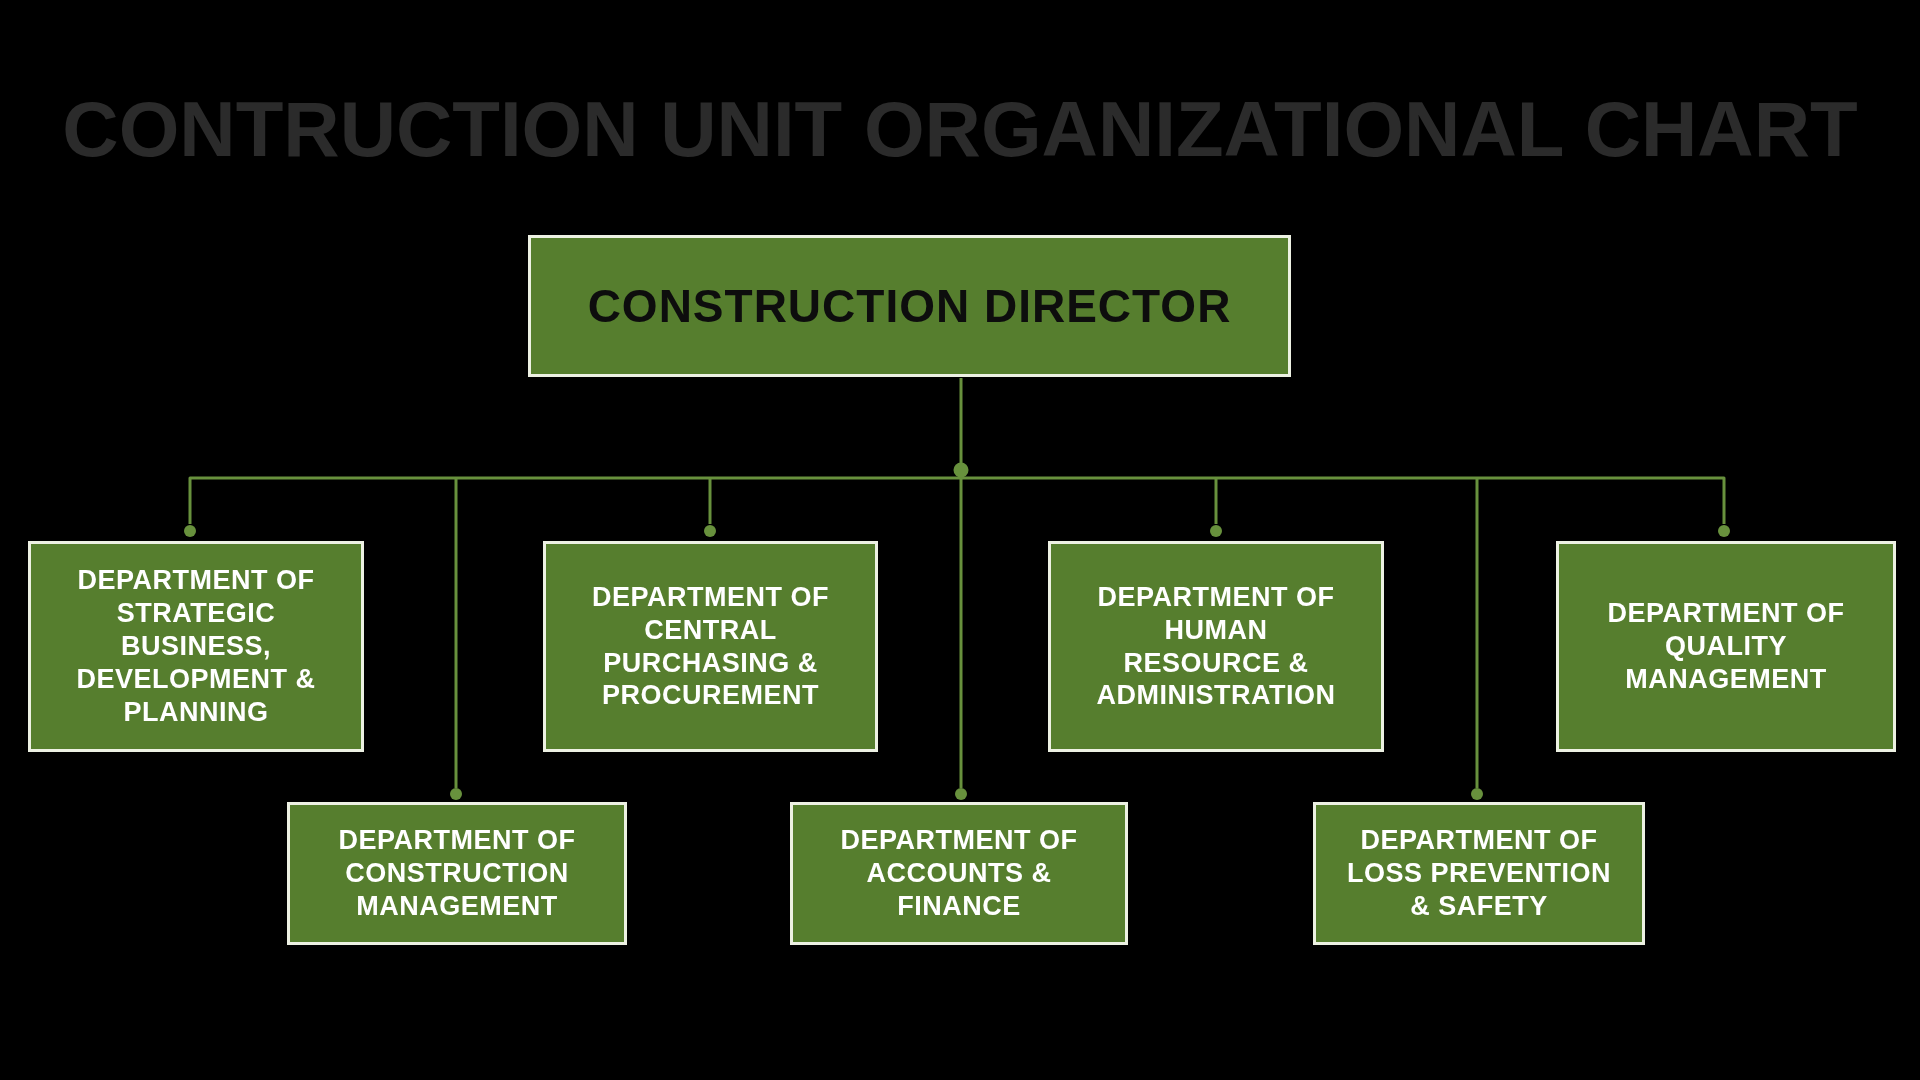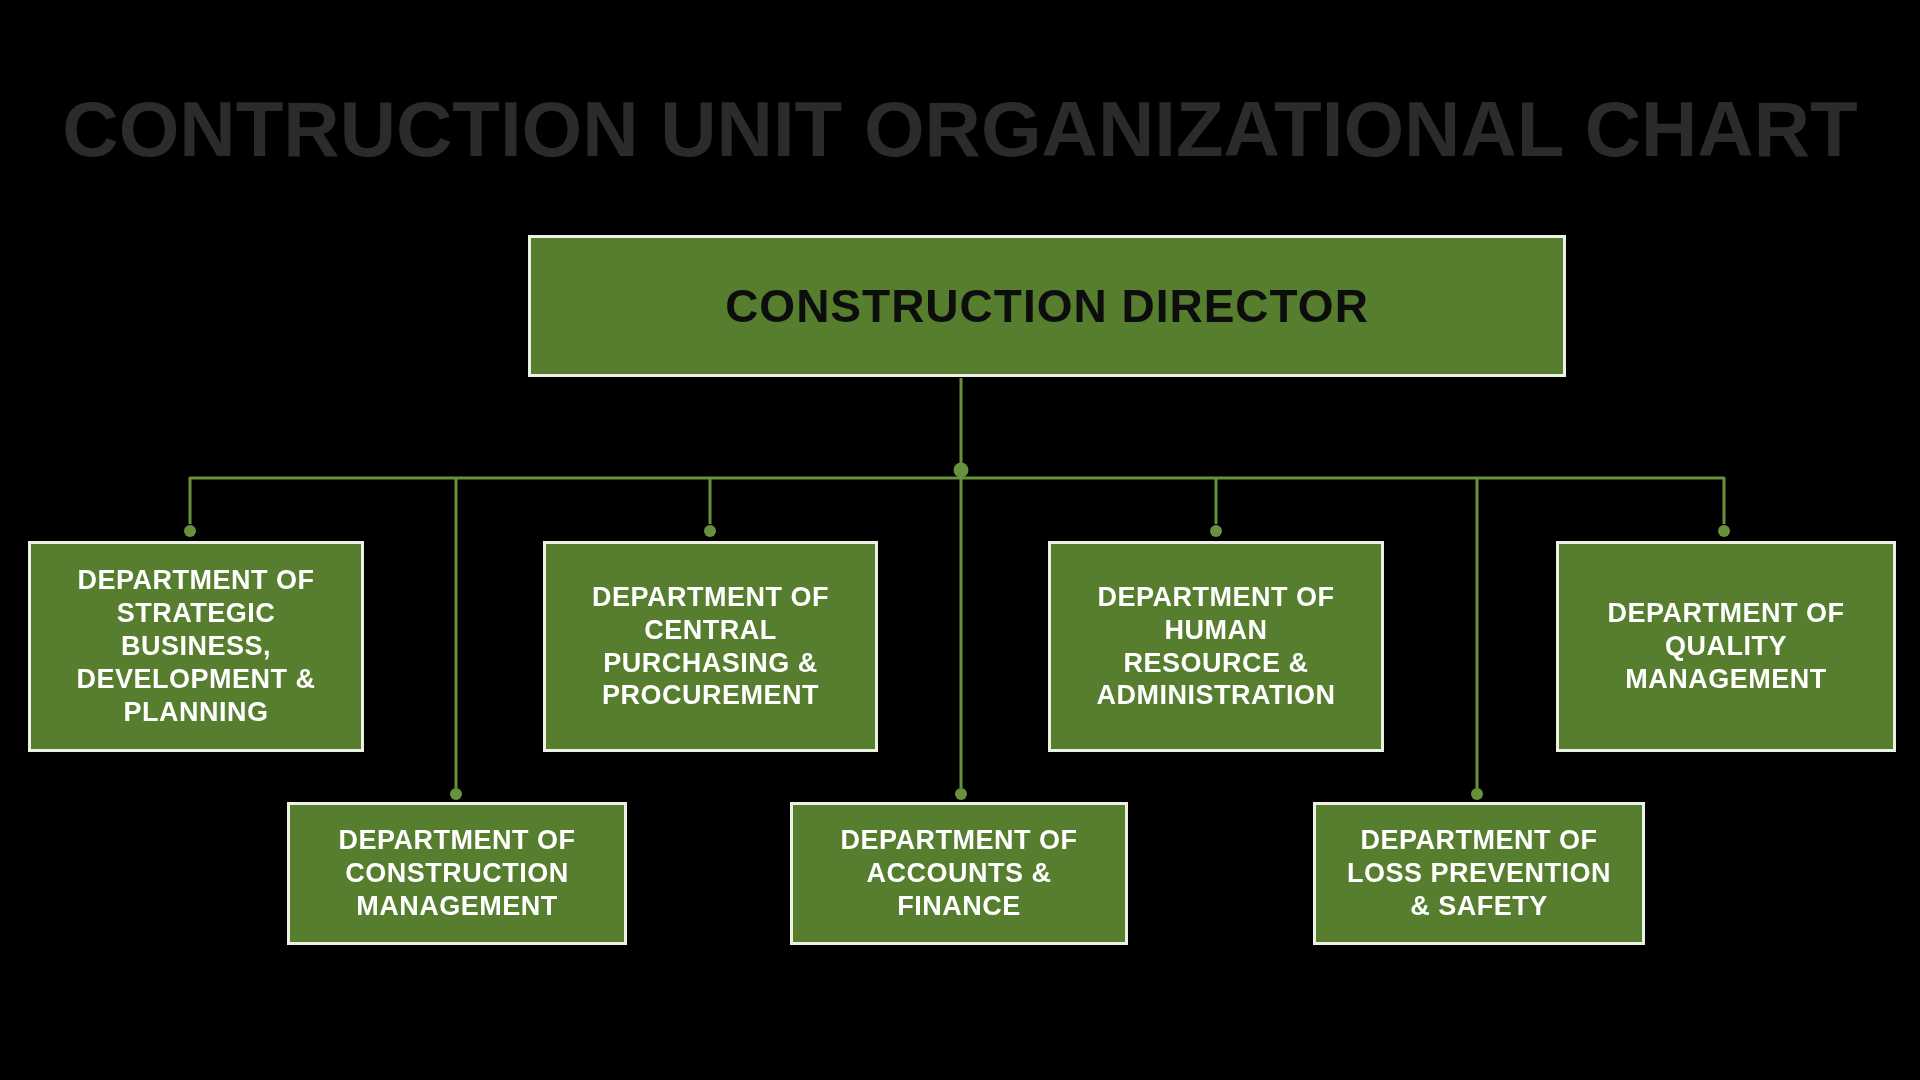--- a/index.html
+++ b/index.html
@@ -87,21 +87,21 @@
     <circle class="dot" cx="190" cy="531" r="6"></circle>
     <circle class="dot" cx="710" cy="531" r="6"></circle>
     <circle class="dot" cx="1216" cy="531" r="6"></circle>
     <circle class="dot" cx="1724" cy="531" r="6"></circle>
 
     <circle class="dot" cx="456" cy="794" r="6"></circle>
     <circle class="dot" cx="961" cy="794" r="6"></circle>
     <circle class="dot" cx="1477" cy="794" r="6"></circle>
   </svg>
 
-  <div class="node director" style="left:528px;top:235px;width:1038px;height:142px;">
+  <div class="node director" style="left:528px;top:235px;width:763px;height:142px;">
     <div class="label">CONSTRUCTION DIRECTOR</div>
   </div>
 
   <div class="node" style="left:28px;top:541px;width:336px;height:211px;">
     <div class="label">DEPARTMENT OF
 STRATEGIC
 BUSINESS,
 DEVELOPMENT &amp;
 PLANNING</div>
   </div>

